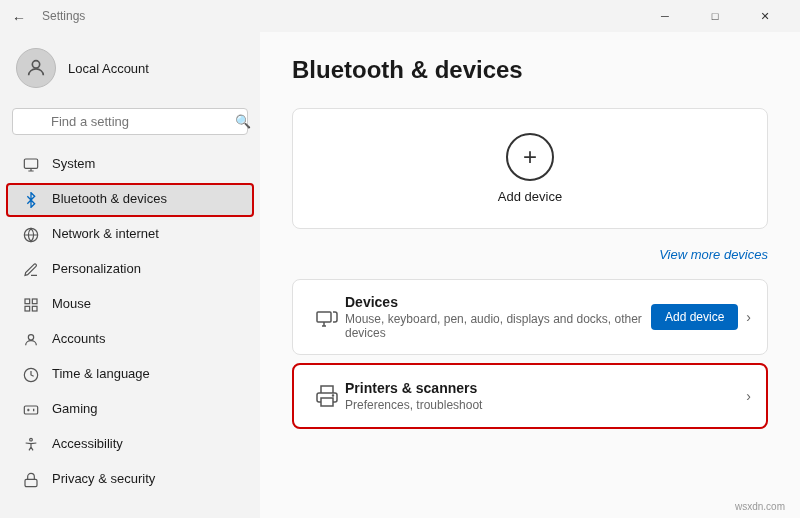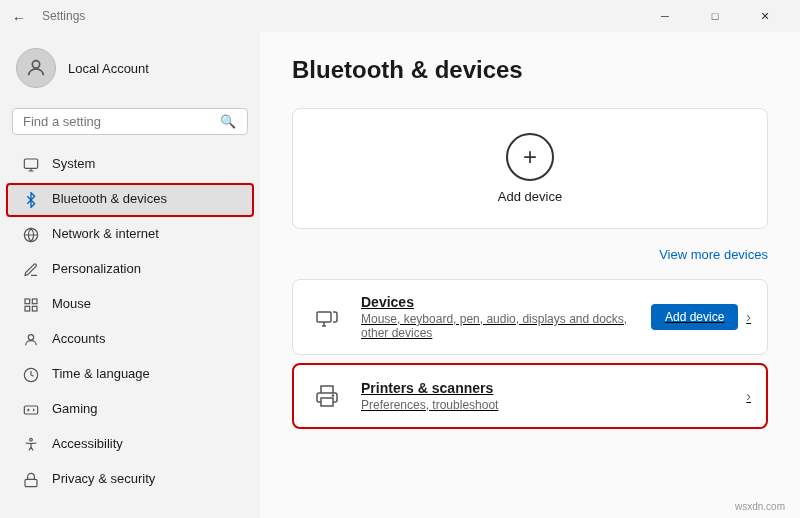--- a/index.html
+++ b/index.html
@@ -102,20 +102,21 @@
       gap: 8px;
       width: 100%;
     }
     .search-input {
       border: none;
       outline: none;
       font-size: 13px;
       color: #555;
       background: transparent;
       flex: 1;
+      margin-left: 28px;
     }
     .search-icon-char {
       color: #666;
       font-size: 13px;
     }
 
     
     .nav-list {
       list-style: none;
       flex: 1;
@@ -192,40 +193,39 @@
     }
     .add-device-label {
       font-size: 13px;
       color: #1a1a1a;
     }
 
     
     .view-more-link {
       text-align: right;
       margin-bottom: 16px;
+      font-style: italic;
     }
     .view-more-link a {
       color: #0067c0;
       font-size: 13px;
       text-decoration: none;
       cursor: pointer;
     }
 
     
     .device-row {
       background: white;
       border: 1px solid #e0e0e0;
       border-radius: 8px;
       padding: 14px 16px;
       margin-bottom: 8px;
       display: flex;
       align-items: center;
-      gap: 16px;
       cursor: pointer;
-      text-decoration: underline;
     }
     .device-row.highlighted {
       outline: 2px solid #cc0000;
       outline-offset: -2px;
     }
     .device-row-icon {
       width: 36px;
       height: 36px;
       display: flex;
       align-items: center;

